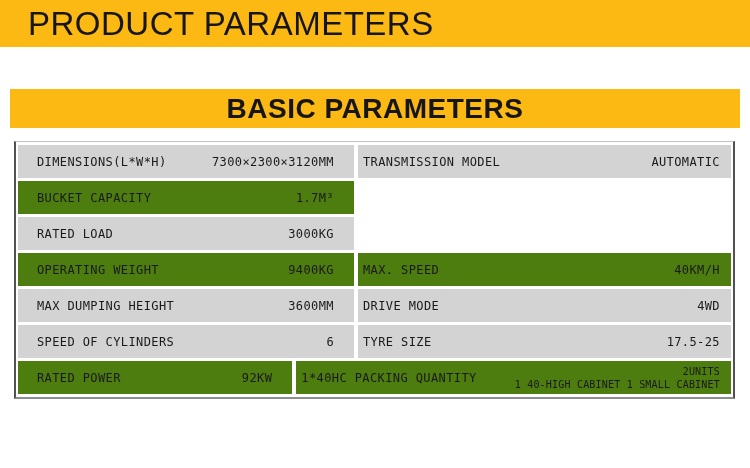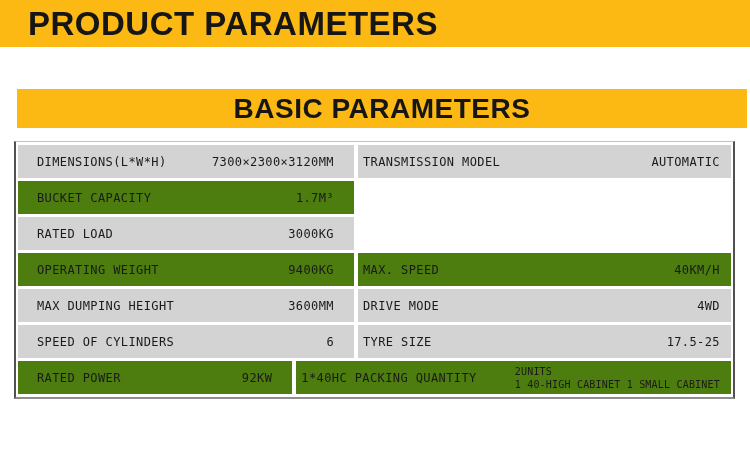--- a/index.html
+++ b/index.html
@@ -8,25 +8,25 @@
     font-family: "Liberation Sans", sans-serif;
     color: #1a1a1a;
     position: relative;
   }
   .top-banner {
     position: absolute; left: 0; top: 0; width: 750px; height: 47px;
     background: #fcb813;
     display: flex; align-items: center;
   }
   .top-banner .title {
-    font-size: 33px; font-weight: bold; letter-spacing: 0.5px;
+    font-size: 33px; font-weight: normal; letter-spacing: 0.5px;
     padding-left: 28px; color: #161616; white-space: nowrap;
   }
   .section-banner {
-    position: absolute; left: 17px; top: 89px; width: 730px; height: 39px;
+    position: absolute; left: 10px; top: 89px; width: 730px; height: 39px;
     background: #fcb813;
     display: flex; align-items: center; justify-content: center;
   }
   .section-banner .title {
     font-size: 28px; font-weight: bold; letter-spacing: 0.5px;
     color: #161616; white-space: nowrap;
   }
   .params-table {
     position: absolute; left: 14px; top: 141px; width: 721px;
     box-sizing: border-box;
@@ -40,21 +40,21 @@
   .p-row { display: flex; height: 33px; margin-bottom: 3px; }
   .p-row .half { display: flex; justify-content: space-between; align-items: center; box-sizing: border-box; }
   .p-row .half-left  { width: 336px; padding: 0 20px 0 19px; }
   .p-row .half-right { flex: 1; margin-left: 4px; padding: 0 11px 0 5px; }
   .p-row.gray .half { background: #d3d3d3; }
   .p-row.white .half { background: #4d7c0f; }
   .p-label, .p-value {
     font-family: "DejaVu Sans Mono", monospace;
     font-size: 12px; letter-spacing: 0.4px; white-space: nowrap; color: #1a1a1a;
   }
-  .p-value { text-align: left; }
+  .p-value { text-align: right; }
   .p-value.two-line { font-size: 10px; line-height: 13px; letter-spacing: 0.2px; margin-left: 38px; }
   .p-value.two-line .l1 { display: block; }
   .p-value.two-line .l2 { display: block; }
 </style>
 </head>
 <body>
 
 <div class="top-banner" style="background: rgb(252, 184, 19);">
   <span class="title">PRODUCT PARAMETERS</span>
 </div>

